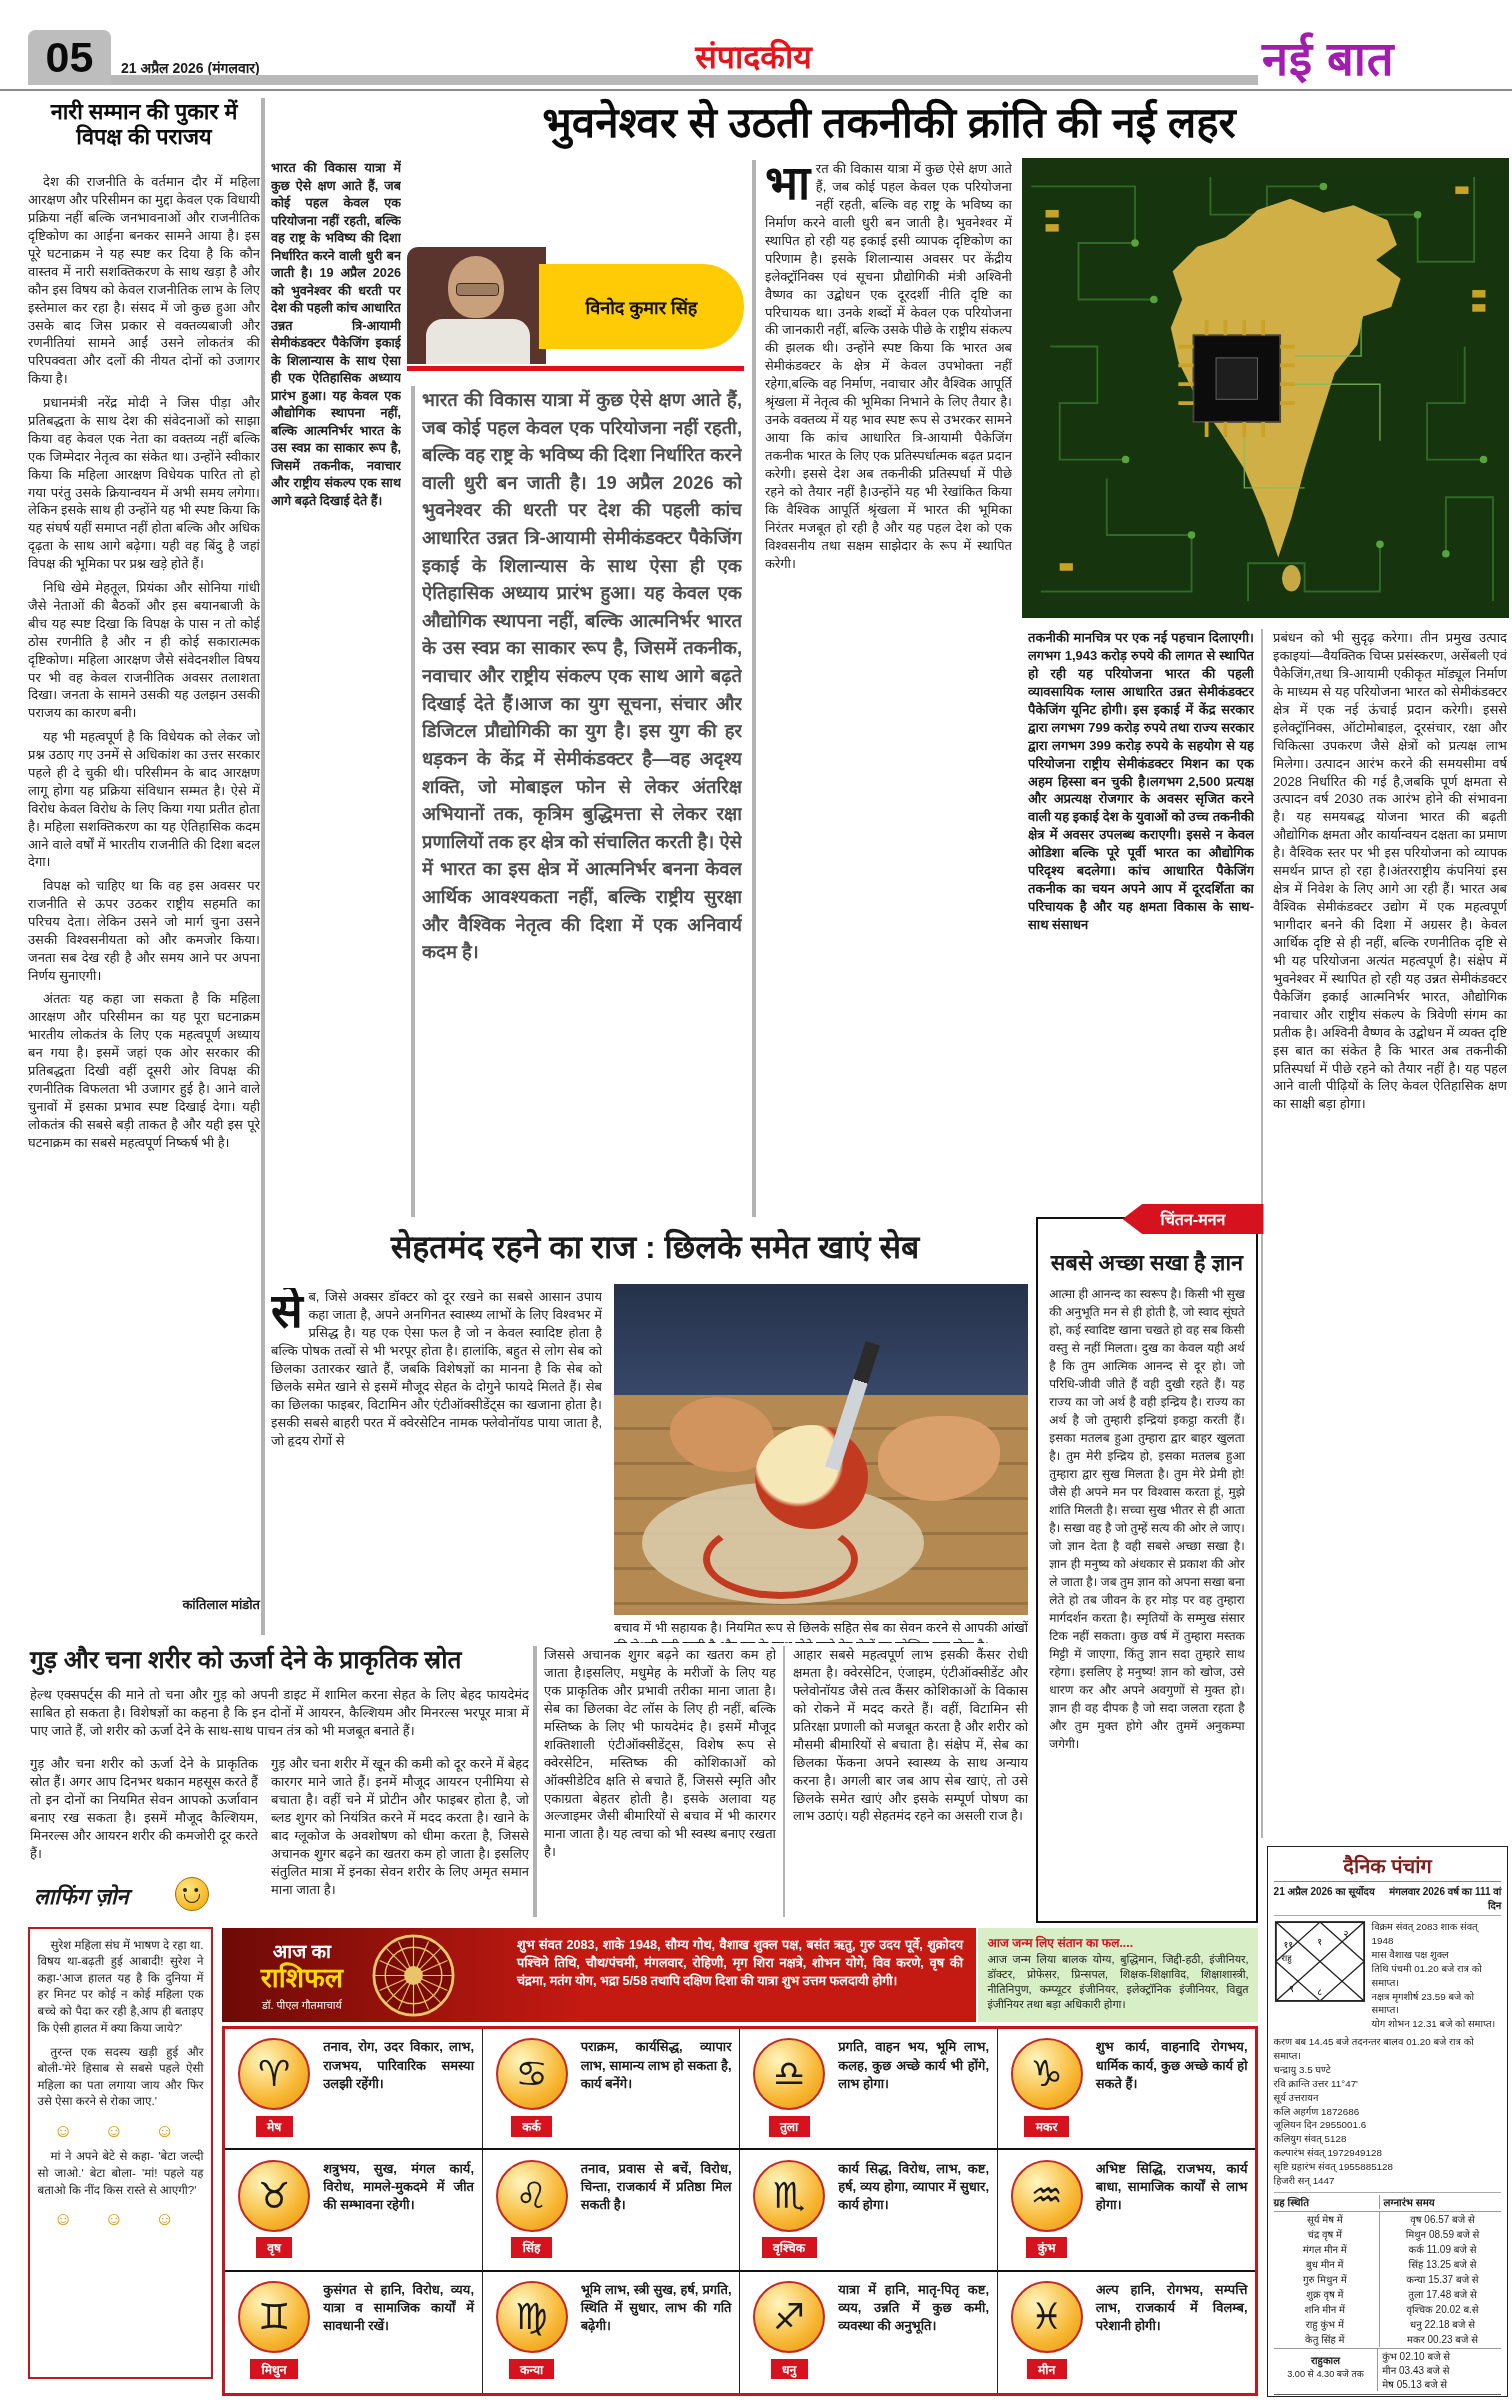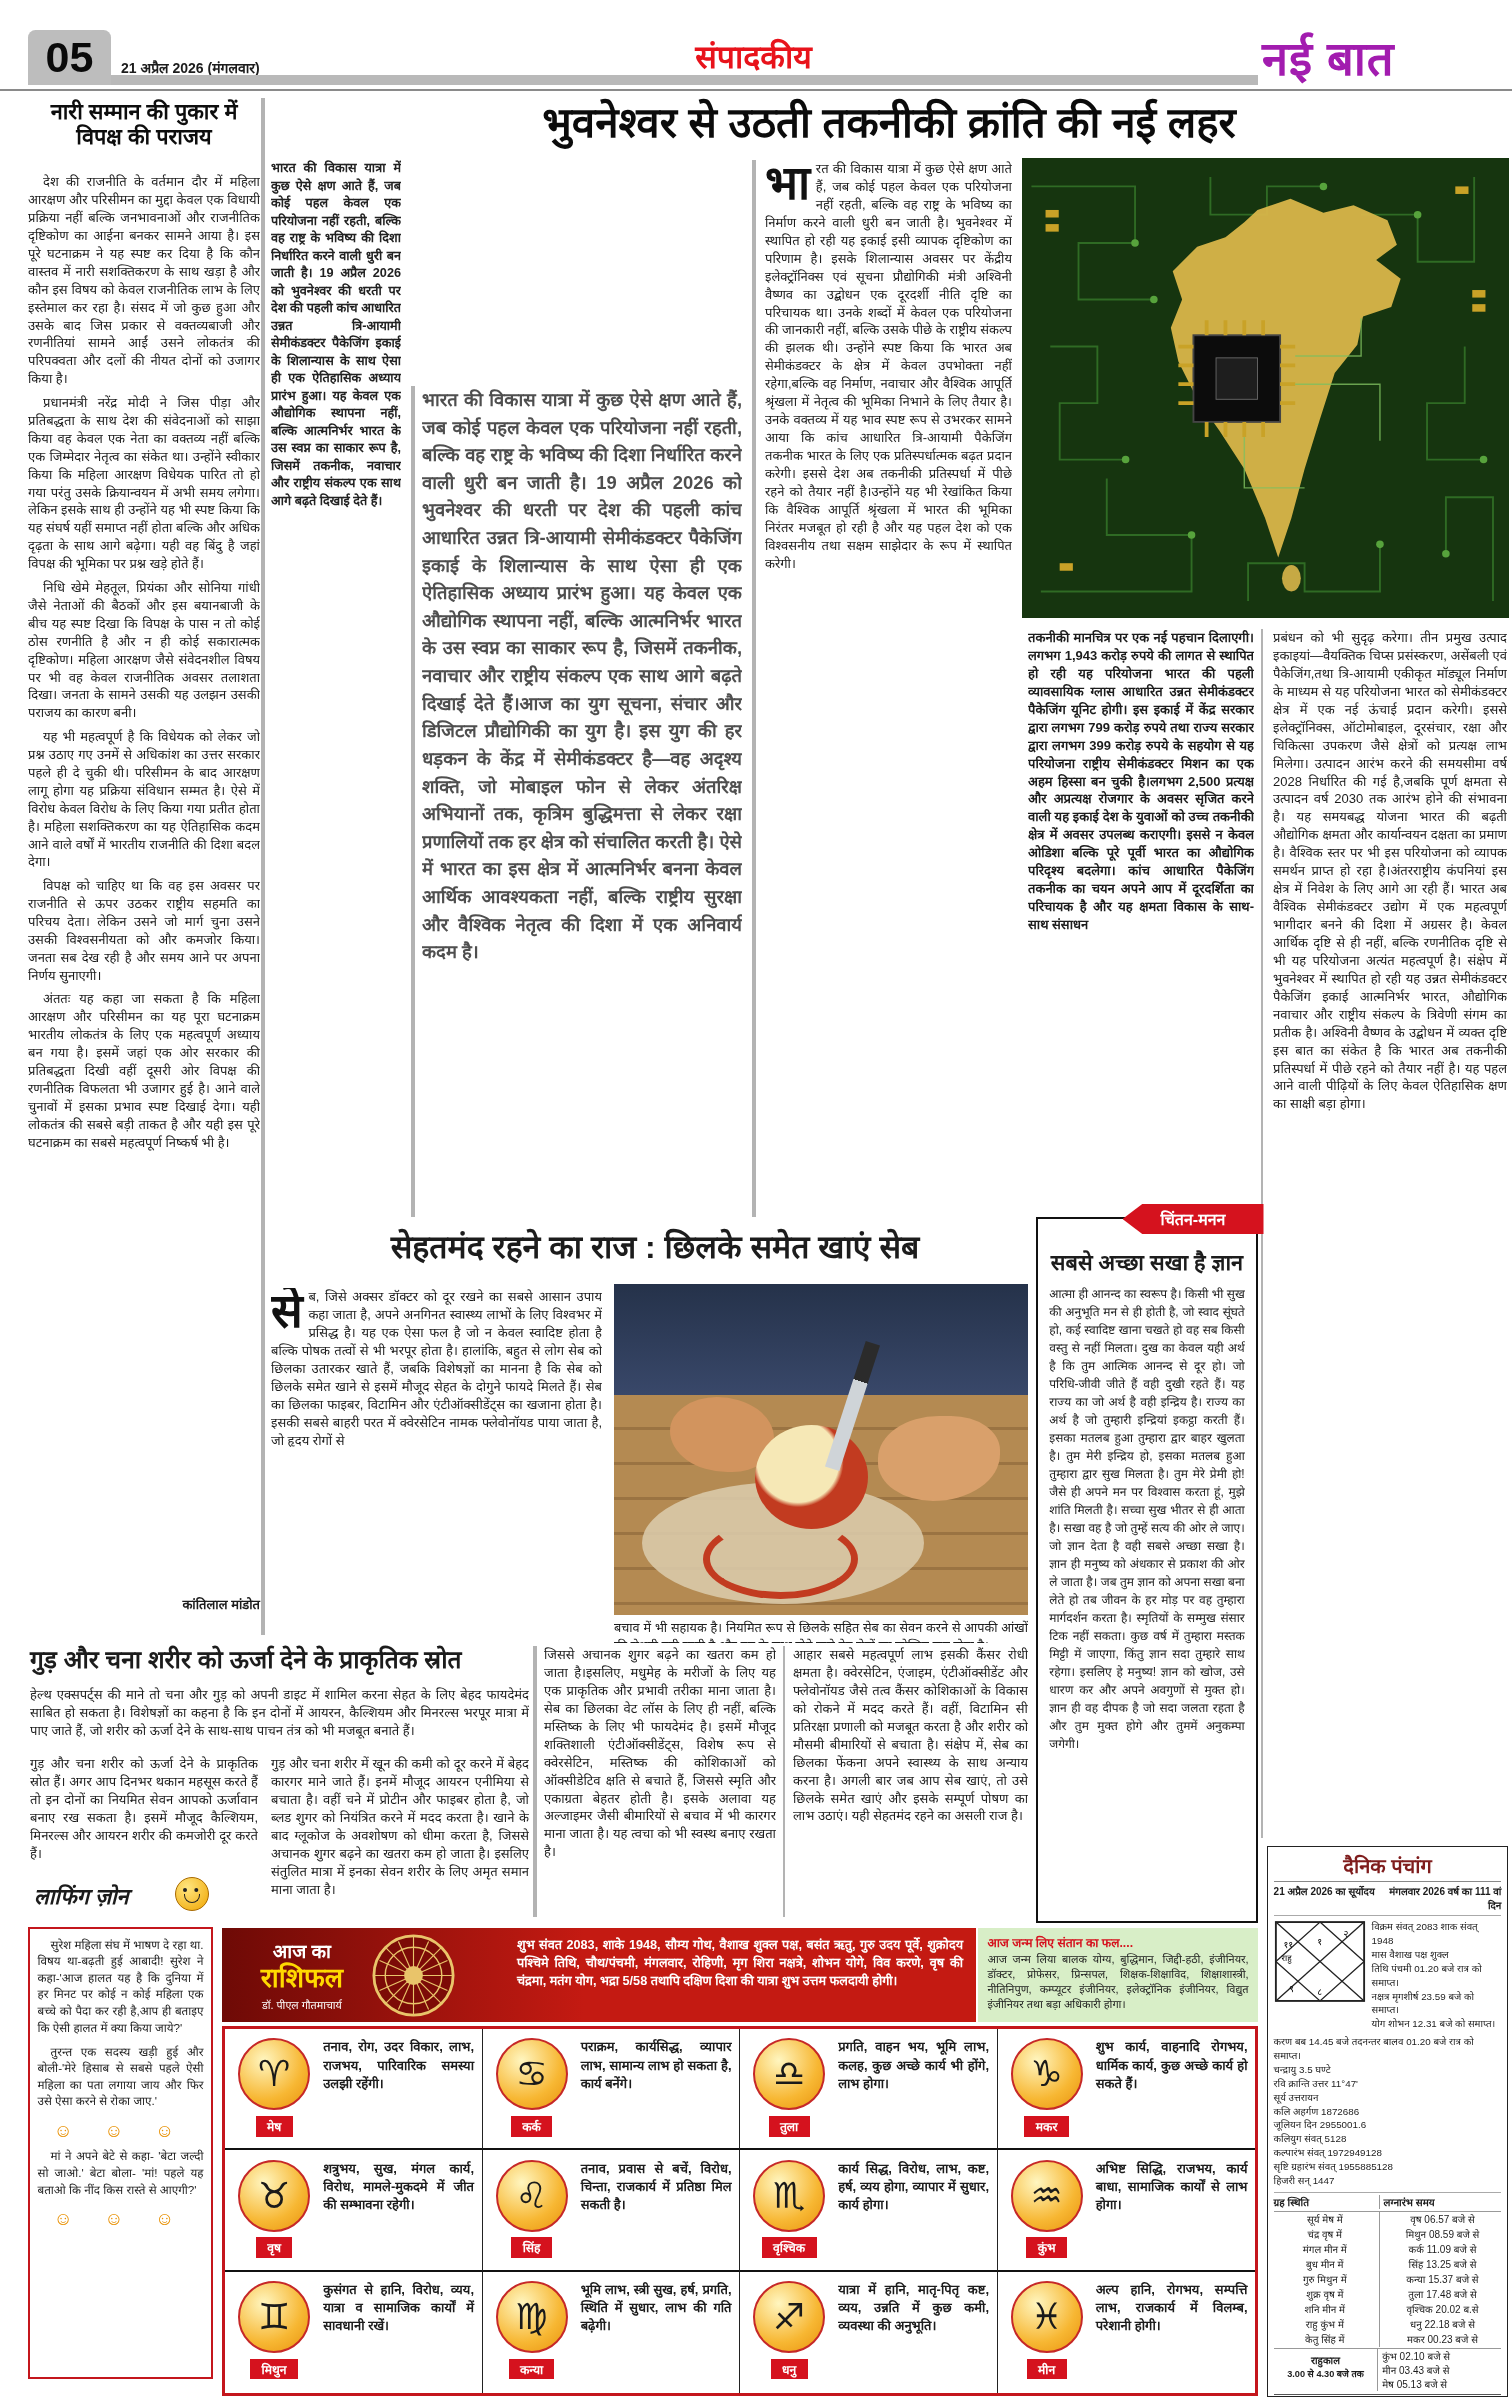--- a/index.html
+++ b/index.html
@@ -142,20 +142,29 @@
     <p>देश की राजनीति के वर्तमान दौर में महिला आरक्षण और परिसीमन का मुद्दा केवल एक विधायी प्रक्रिया नहीं बल्कि जनभावनाओं और राजनीतिक दृष्टिकोण का आईना बनकर सामने आया है। इस पूरे घटनाक्रम ने यह स्पष्ट कर दिया है कि कौन वास्तव में नारी सशक्तिकरण के साथ खड़ा है और कौन इस विषय को केवल राजनीतिक लाभ के लिए इस्तेमाल कर रहा है। संसद में जो कुछ हुआ और उसके बाद जिस प्रकार से वक्तव्यबाजी और रणनीतियां सामने आईं उसने लोकतंत्र की परिपक्वता और दलों की नीयत दोनों को उजागर किया है।</p>
     <p>प्रधानमंत्री नरेंद्र मोदी ने जिस पीड़ा और प्रतिबद्धता के साथ देश की संवेदनाओं को साझा किया वह केवल एक नेता का वक्तव्य नहीं बल्कि एक जिम्मेदार नेतृत्व का संकेत था। उन्होंने स्वीकार किया कि महिला आरक्षण विधेयक पारित तो हो गया परंतु उसके क्रियान्वयन में अभी समय लगेगा। लेकिन इसके साथ ही उन्होंने यह भी स्पष्ट किया कि यह संघर्ष यहीं समाप्त नहीं होता बल्कि और अधिक दृढ़ता के साथ आगे बढ़ेगा। यही वह बिंदु है जहां विपक्ष की भूमिका पर प्रश्न खड़े होते हैं।</p>
     <p>निधि खेमे मेहतूल, प्रियंका और सोनिया गांधी जैसे नेताओं की बैठकों और इस बयानबाजी के बीच यह स्पष्ट दिखा कि विपक्ष के पास न तो कोई ठोस रणनीति है और न ही कोई सकारात्मक दृष्टिकोण। महिला आरक्षण जैसे संवेदनशील विषय पर भी वह केवल राजनीतिक अवसर तलाशता दिखा। जनता के सामने उसकी यह उलझन उसकी पराजय का कारण बनी।</p>
     <p>यह भी महत्वपूर्ण है कि विधेयक को लेकर जो प्रश्न उठाए गए उनमें से अधिकांश का उत्तर सरकार पहले ही दे चुकी थी। परिसीमन के बाद आरक्षण लागू होगा यह प्रक्रिया संविधान सम्मत है। ऐसे में विरोध केवल विरोध के लिए किया गया प्रतीत होता है। महिला सशक्तिकरण का यह ऐतिहासिक कदम आने वाले वर्षों में भारतीय राजनीति की दिशा बदल देगा।</p>
     <p>विपक्ष को चाहिए था कि वह इस अवसर पर राजनीति से ऊपर उठकर राष्ट्रीय सहमति का परिचय देता। लेकिन उसने जो मार्ग चुना उसने उसकी विश्वसनीयता को और कमजोर किया। जनता सब देख रही है और समय आने पर अपना निर्णय सुनाएगी।</p>
     <p>अंततः यह कहा जा सकता है कि महिला आरक्षण और परिसीमन का यह पूरा घटनाक्रम भारतीय लोकतंत्र के लिए एक महत्वपूर्ण अध्याय बन गया है। इसमें जहां एक ओर सरकार की प्रतिबद्धता दिखी वहीं दूसरी ओर विपक्ष की रणनीतिक विफलता भी उजागर हुई है। आने वाले चुनावों में इसका प्रभाव स्पष्ट दिखाई देगा। यही लोकतंत्र की सबसे बड़ी ताकत है और यही इस पूरे घटनाक्रम का सबसे महत्वपूर्ण निष्कर्ष भी है।</p>
   </div>
   <div class="abs" id="lt-author">कांतिलाल मांडोत</div>
 
   <div class="abs" id="mh">भुवनेश्वर से उठती तकनीकी क्रांति की नई लहर</div>
+  <div class="abs" id="byline">
+    <div id="byphoto">
+      <div class="head"></div>
+      <div class="glasses"></div>
+      <div class="shirt"></div>
+    </div>
+    <div id="bybadge">विनोद कुमार सिंह</div>
+    <div id="byrule"></div>
+  </div>
   <div class="abs bt" id="mc1">भारत की विकास यात्रा में कुछ ऐसे क्षण आते हैं, जब कोई पहल केवल एक परियोजना नहीं रहती, बल्कि वह राष्ट्र के भविष्य की दिशा निर्धारित करने वाली धुरी बन जाती है। 19 अप्रैल 2026 को भुवनेश्वर की धरती पर देश की पहली कांच आधारित उन्नत त्रि-आयामी सेमीकंडक्टर पैकेजिंग इकाई के शिलान्यास के साथ ऐसा ही एक ऐतिहासिक अध्याय प्रारंभ हुआ। यह केवल एक औद्योगिक स्थापना नहीं, बल्कि आत्मनिर्भर भारत के उस स्वप्न का साकार रूप है, जिसमें तकनीक, नवाचार और राष्ट्रीय संकल्प एक साथ आगे बढ़ते दिखाई देते हैं।</div>
   <div class="abs" id="mc2">भारत की विकास यात्रा में कुछ ऐसे क्षण आते हैं, जब कोई पहल केवल एक परियोजना नहीं रहती, बल्कि वह राष्ट्र के भविष्य की दिशा निर्धारित करने वाली धुरी बन जाती है। 19 अप्रैल 2026 को भुवनेश्वर की धरती पर देश की पहली कांच आधारित उन्नत त्रि-आयामी सेमीकंडक्टर पैकेजिंग इकाई के शिलान्यास के साथ ऐसा ही एक ऐतिहासिक अध्याय प्रारंभ हुआ। यह केवल एक औद्योगिक स्थापना नहीं, बल्कि आत्मनिर्भर भारत के उस स्वप्न का साकार रूप है, जिसमें तकनीक, नवाचार और राष्ट्रीय संकल्प एक साथ आगे बढ़ते दिखाई देते हैं।आज का युग सूचना, संचार और डिजिटल प्रौद्योगिकी का युग है। इस युग की हर धड़कन के केंद्र में सेमीकंडक्टर है—वह अदृश्य शक्ति, जो मोबाइल फोन से लेकर अंतरिक्ष अभियानों तक, कृत्रिम बुद्धिमत्ता से लेकर रक्षा प्रणालियों तक हर क्षेत्र को संचालित करती है। ऐसे में भारत का इस क्षेत्र में आत्मनिर्भर बनना केवल आर्थिक आवश्यकता नहीं, बल्कि राष्ट्रीय सुरक्षा और वैश्विक नेतृत्व की दिशा में एक अनिवार्य कदम है।</div>
   <div class="abs bt" id="mc3">
     <span class="dropcap">भा</span><span>रत की विकास यात्रा में कुछ ऐसे क्षण आते हैं, जब कोई पहल केवल एक परियोजना नहीं रहती, बल्कि वह राष्ट्र के भविष्य का निर्माण करने वाली धुरी बन जाती है। भुवनेश्वर में स्थापित हो रही यह इकाई इसी व्यापक दृष्टिकोण का परिणाम है। इसके शिलान्यास अवसर पर केंद्रीय इलेक्ट्रॉनिक्स एवं सूचना प्रौद्योगिकी मंत्री अश्विनी वैष्णव का उद्बोधन एक दूरदर्शी नीति दृष्टि का परिचायक था। उनके शब्दों में केवल एक परियोजना की जानकारी नहीं, बल्कि उसके पीछे के राष्ट्रीय संकल्प की झलक थी। उन्होंने स्पष्ट किया कि भारत अब सेमीकंडक्टर के क्षेत्र में केवल उपभोक्ता नहीं रहेगा,बल्कि वह निर्माण, नवाचार और वैश्विक आपूर्ति श्रृंखला में नेतृत्व की भूमिका निभाने के लिए तैयार है। उनके वक्तव्य में यह भाव स्पष्ट रूप से उभरकर सामने आया कि कांच आधारित त्रि-आयामी पैकेजिंग तकनीक भारत के लिए एक प्रतिस्पर्धात्मक बढ़त प्रदान करेगी। इससे देश अब तकनीकी प्रतिस्पर्धा में पीछे रहने को तैयार नहीं है।उन्होंने यह भी रेखांकित किया कि वैश्विक आपूर्ति श्रृंखला में भारत की भूमिका निरंतर मजबूत हो रही है और यह पहल देश को एक विश्वसनीय तथा सक्षम साझेदार के रूप में स्थापित करेगी।</span>
   </div>
   <div class="abs bt" id="mc4">तकनीकी मानचित्र पर एक नई पहचान दिलाएगी। लगभग 1,943 करोड़ रुपये की लागत से स्थापित हो रही यह परियोजना भारत की पहली व्यावसायिक ग्लास आधारित उन्नत सेमीकंडक्टर पैकेजिंग यूनिट होगी। इस इकाई में केंद्र सरकार द्वारा लगभग 799 करोड़ रुपये तथा राज्य सरकार द्वारा लगभग 399 करोड़ रुपये के सहयोग से यह परियोजना राष्ट्रीय सेमीकंडक्टर मिशन का एक अहम हिस्सा बन चुकी है।लगभग 2,500 प्रत्यक्ष और अप्रत्यक्ष रोजगार के अवसर सृजित करने वाली यह इकाई देश के युवाओं को उच्च तकनीकी क्षेत्र में अवसर उपलब्ध कराएगी। इससे न केवल ओडिशा बल्कि पूरे पूर्वी भारत का औद्योगिक परिदृश्य बदलेगा। कांच आधारित पैकेजिंग तकनीक का चयन अपने आप में दूरदर्शिता का परिचायक है और यह क्षमता विकास के साथ-साथ संसाधन</div>
   <div class="abs bt" id="mc5">प्रबंधन को भी सुदृढ़ करेगा। तीन प्रमुख उत्पाद इकाइयां—वैयक्तिक चिप्स प्रसंस्करण, असेंबली एवं पैकेजिंग,तथा त्रि-आयामी एकीकृत मॉड्यूल निर्माण के माध्यम से यह परियोजना भारत को सेमीकंडक्टर क्षेत्र में एक नई ऊंचाई प्रदान करेगी। इससे इलेक्ट्रॉनिक्स, ऑटोमोबाइल, दूरसंचार, रक्षा और चिकित्सा उपकरण जैसे क्षेत्रों को प्रत्यक्ष लाभ मिलेगा। उत्पादन आरंभ करने की समयसीमा वर्ष 2028 निर्धारित की गई है,जबकि पूर्ण क्षमता से उत्पादन वर्ष 2030 तक आरंभ होने की संभावना है। यह समयबद्ध योजना भारत की बढ़ती औद्योगिक क्षमता और कार्यान्वयन दक्षता का प्रमाण है। वैश्विक स्तर पर भी इस परियोजना को व्यापक समर्थन प्राप्त हो रहा है।अंतरराष्ट्रीय कंपनियां इस क्षेत्र में निवेश के लिए आगे आ रही हैं। भारत अब वैश्विक सेमीकंडक्टर उद्योग में एक महत्वपूर्ण भागीदार बनने की दिशा में अग्रसर है। केवल आर्थिक दृष्टि से ही नहीं, बल्कि रणनीतिक दृष्टि से भी यह परियोजना अत्यंत महत्वपूर्ण है। संक्षेप में भुवनेश्वर में स्थापित हो रही यह उन्नत सेमीकंडक्टर पैकेजिंग इकाई आत्मनिर्भर भारत, औद्योगिक नवाचार और राष्ट्रीय संकल्प के त्रिवेणी संगम का प्रतीक है। अश्विनी वैष्णव के उद्बोधन में व्यक्त दृष्टि इस बात का संकेत है कि भारत अब तकनीकी प्रतिस्पर्धा में पीछे रहने को तैयार नहीं है। यह पहल आने वाली पीढ़ियों के लिए केवल ऐतिहासिक क्षण का साक्षी बड़ा होगा।</div>
 
   <div class="abs" id="pcb">
     <svg width="487" height="460" viewBox="0 0 517 488">
@@ -464,21 +473,21 @@
       </div>
     <div class="grow">
         <span>राहु कुंभ में</span>
         <span>धनु 22.18 बजे से</span>
       </div>
     <div class="grow">
         <span>केतु सिंह में</span>
         <span>मकर 00.23 बजे से</span>
       </div>
     <div id="rahublk">
-      <div class="l"><span>राहुकाल</span><br><span style="font-weight:700;font-size:9.2px;">3.00 से 4.30 बजे तक</span></div>
+      <div class="l"><span>राहुकाल</span><br><span style="font-weight:400;font-size:9.2px;">3.00 से 4.30 बजे तक</span></div>
       <div class="r">
         <div>कुंभ 02.10 बजे से</div>
         <div>मीन 03.43 बजे से</div>
         <div>मेष 05.13 बजे से</div>
       </div>
     </div>
     <div id="chagrid">
       <div class="chacol">
         <div class="chahead">दिन का चौघड़िया</div>
 

